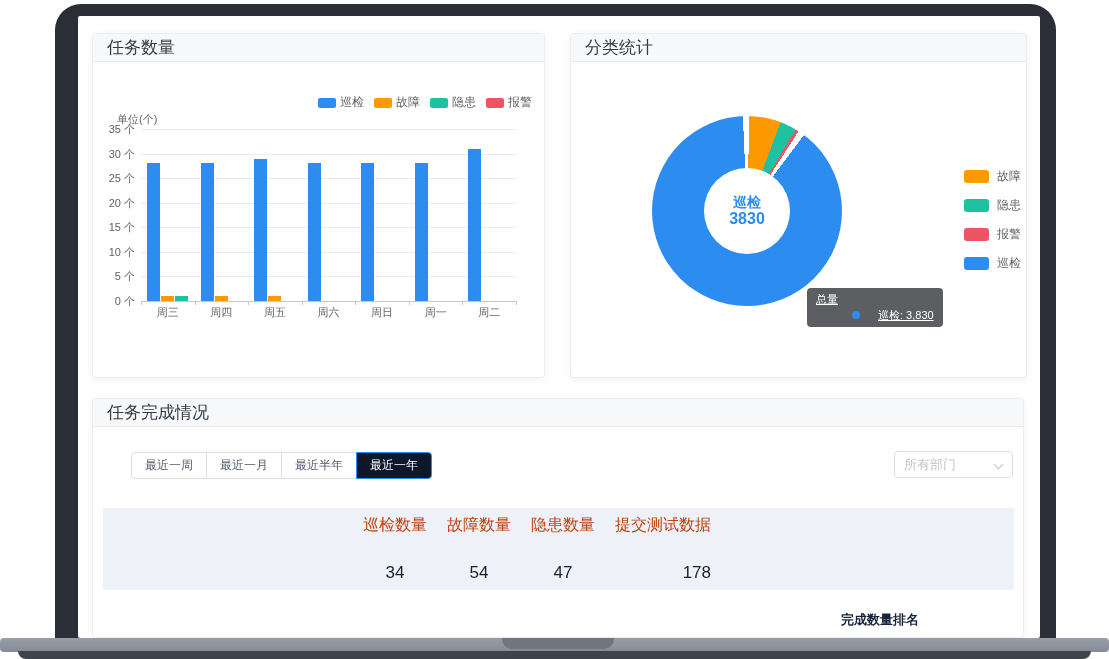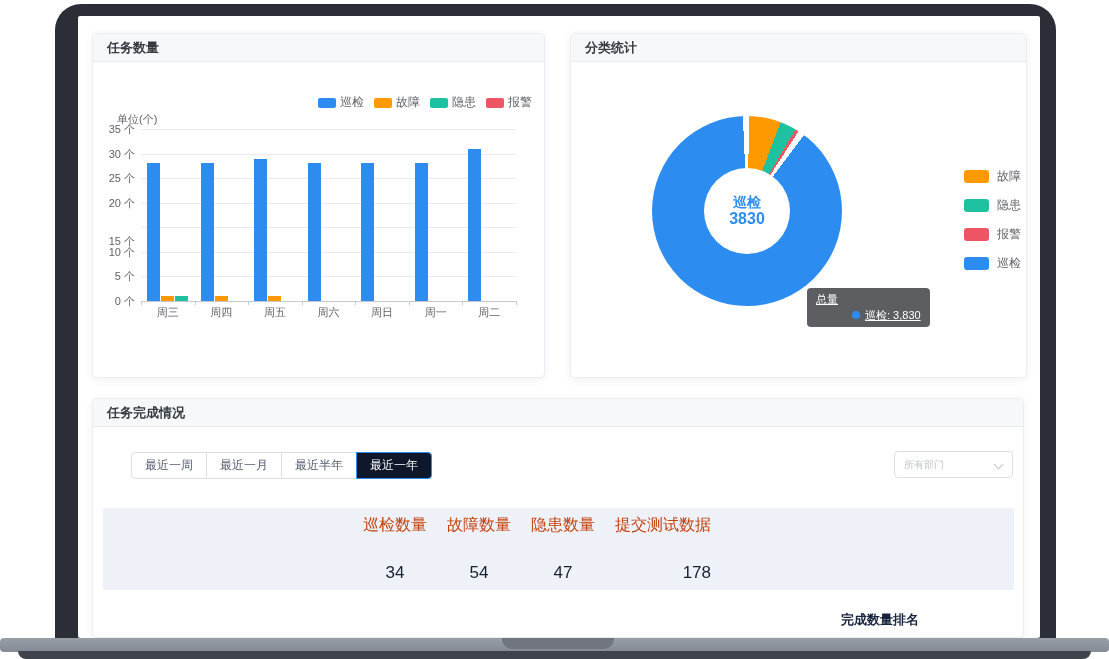--- a/index.html
+++ b/index.html
@@ -9,21 +9,21 @@
   
   .bezel { position:absolute; left:55px; top:4px; width:1001px; height:634px; background:#2b2e37; border-radius:26px 26px 0 0; }
   .screen { position:absolute; left:78px; top:16px; width:962px; height:622px; background:#ffffff; border-radius:2px; overflow:hidden; }
   .base { position:absolute; left:0; top:638px; width:1109px; height:14px; background:linear-gradient(#989ea8,#858b95); border-radius:4px; }
   .base-strip { position:absolute; left:18px; top:651px; width:1073px; height:8px; background:#3f434c; border-radius:0 0 12px 12px; }
   .notch { position:absolute; left:502px; top:638px; width:112px; height:11px; background:#70757e; border-radius:0 0 10px 10px; }
 
   
   .panel { position:absolute; background:#fff; border:1px solid #ebedf2; border-radius:4px; box-shadow:0 2px 10px rgba(30,40,60,.06); }
   .panel-header { height:28px; background:#f7f8fa; border-bottom:1px solid #e8eaec; border-radius:4px 4px 0 0; display:flex; align-items:center; padding:0 14px; }
-  .panel-title { font-size:13px; font-weight:700; color:#363b42; }
+  .panel-title { font-size:17px; font-weight:400; color:#363b42; }
   #panel-tasks { left:14px; top:17px; width:453px; height:345px; }
   #panel-category { left:492px; top:17px; width:457px; height:345px; }
   #panel-completion { left:14px; top:382px; width:932px; height:240px; }
 
   
   .bar-legend { position:absolute; top:60px; right:12px; display:flex; gap:10px; }
   .legend-item { display:flex; align-items:center; gap:4px; }
   .legend-swatch { width:18px; height:10px; border-radius:2px; }
   .legend-label { font-size:12px; color:#606266; }
   .unit-label { position:absolute; left:24px; top:78px; font-size:11px; color:#606266; }
@@ -38,31 +38,31 @@
   
   .donut { position:absolute; left:81px; top:82px; width:190px; height:190px; border-radius:50%; }
   .donut-hole { position:absolute; left:52px; top:52px; width:86px; height:86px; background:#fff; border-radius:50%; display:flex; flex-direction:column; align-items:center; justify-content:center; }
   .donut-center-label { font-size:14px; font-weight:700; color:#2d8cf0; line-height:16px; }
   .donut-center-value { font-size:16px; font-weight:700; color:#2d8cf0; line-height:18px; }
   .donut-legend { position:absolute; left:393px; top:134px; display:flex; flex-direction:column; gap:12px; }
   .donut-legend .legend-swatch { width:25px; height:13px; border-radius:3px; }
   .donut-legend .legend-item { gap:8px; }
   .tooltip { position:absolute; left:236px; top:254px; background:rgba(56,58,64,.82); border-radius:4px; padding:5px 9px 6px 9px; color:#fff; z-index:5;text-decoration:underline; }
   .tooltip-title { font-size:11px; line-height:13px; }
-  .tooltip-row { display:flex; align-items:center; gap:5px; margin-top:3px; font-size:11px; line-height:12px;padding-left:36px; }
+  .tooltip-row { display:flex; align-items:center; gap:18px; margin-top:3px; font-size:11px; line-height:12px;padding-left:36px; }
   .tooltip-dot { width:8px; height:8px; border-radius:50%; background:#2d8cf0; }
 
   
   .tab-group { position:absolute; left:38px; top:53px; display:flex;align-items:center; }
   .tab-btn { font-size:12px; color:#515a6e; background:#fff; border:1px solid #dcdee2; padding:6px 13px; margin-left:-1px; cursor:pointer; line-height:13px; }
   .tab-btn:first-child { border-radius:4px 0 0 4px; margin-left:0; }
   .tab-btn:last-child { border-radius:0 4px 4px 0; }
   .tab-btn.active { background:#0f172a; border-color:#2d8cf0; color:#fff; position:relative; z-index:1; }
   .select { position:absolute; left:801px; top:52px; width:119px; height:27px; border:1px solid #dcdee2; border-radius:4px; background:#fff; display:flex; align-items:center; padding:0 24px 0 9px; cursor:pointer; }
-  .select-placeholder { font-size:10px; color:#c0c4cc; }
+  .select-placeholder { font-size:13px; color:#c0c4cc; }
   .chevron-down { position:absolute; right:10px; top:9px; width:7px; height:7px; border-right:1px solid #c0c4cc; border-bottom:1px solid #c0c4cc; transform:rotate(45deg); }
   .stats-strip { position:absolute; left:10px; top:109px; width:911px; height:82px; background:#eef1f8; border-radius:2px; display:flex; align-items:center; padding-left:252px; gap:4px; }
   .stat-item { min-width:80px; text-align:center; }
   .stat-item.wide { min-width:104px;text-align:right; }
   .stat-label { font-size:16px; color:#c2410c; margin-bottom:27px; }
   .stat-value { font-size:17px; color:#18212f; }
   .ranking-title { position:absolute; left:748px; top:212px; font-size:13px; font-weight:700; color:#17233d; }
 </style>
 </head>
 <body>
@@ -99,21 +99,21 @@
         </div>
       <div class="unit-label">单位(个)</div>
       <div class="plot" id="bar-plot">
           <div class="gridline axis" style="top: 172px;"></div>
           <div class="ytick" style="top: 167px;">0 个</div>
           <div class="gridline" style="top: 147.429px;"></div>
           <div class="ytick" style="top: 142.429px;">5 个</div>
           <div class="gridline" style="top: 122.857px;"></div>
           <div class="ytick" style="top: 117.857px;">10 个</div>
           <div class="gridline" style="top: 98.2857px;"></div>
-          <div class="ytick" style="top: 93.2857px; margin-top: 14px;">15 个</div>
+          <div class="ytick" style="top: 93.2857px;">15 个</div>
           <div class="gridline" style="top: 73.7143px;"></div>
           <div class="ytick" style="top: 68.7143px;">20 个</div>
           <div class="gridline" style="top: 49.1429px;"></div>
           <div class="ytick" style="top: 44.1429px;">25 个</div>
           <div class="gridline" style="top: 24.5714px;"></div>
           <div class="ytick" style="top: 19.5714px;">30 个</div>
           <div class="gridline" style="top: 0px;"></div>
           <div class="ytick" style="top: -5px;">35 个</div>
           <div class="tickmark" style="left: 0px;"></div>
           <div class="xtick" style="left: 0px; width: 53.5714px;">周三</div>

